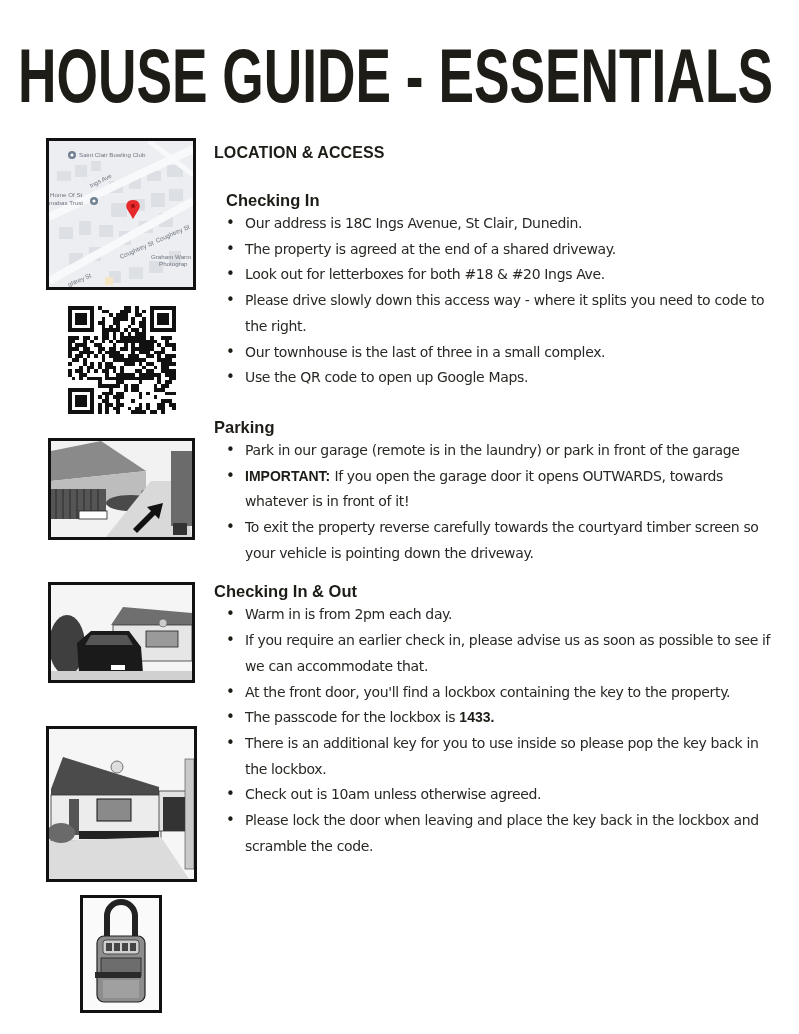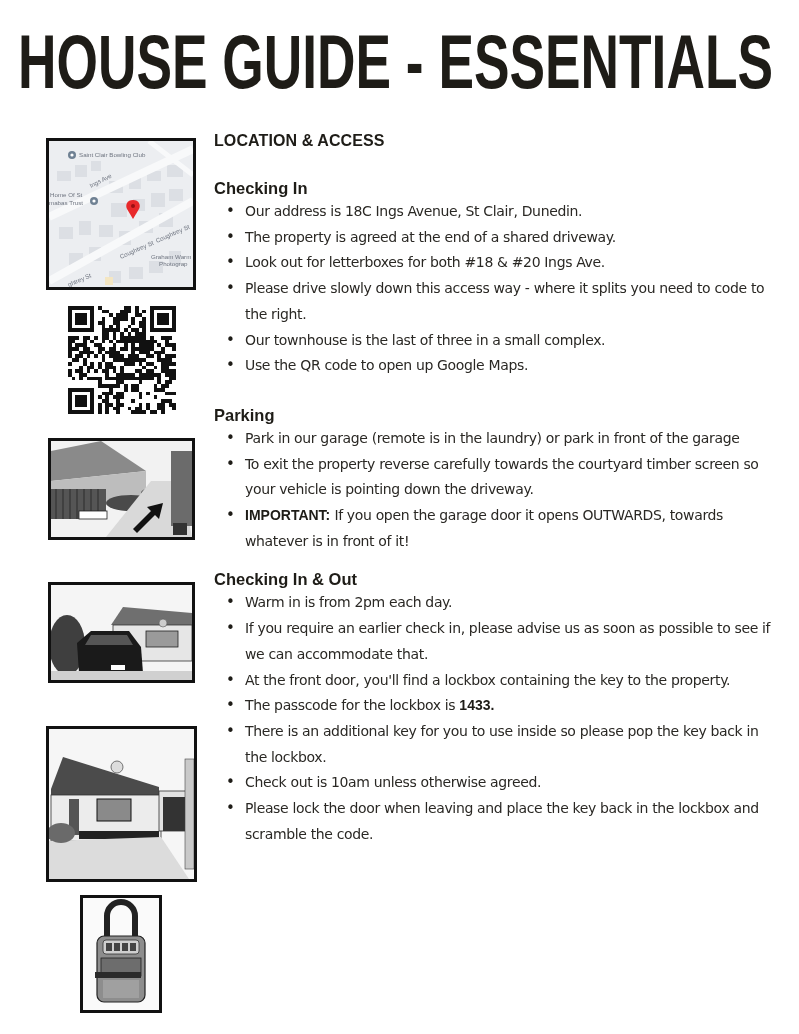--- a/index.html
+++ b/index.html
@@ -1,29 +1,29 @@
 <!DOCTYPE html>
 <html><head>
 <meta charset="utf-8">
 <style>
   html, body { margin:0; padding:0; background:#ffffff; }
   body { width:799px; height:1034px; position:relative; overflow:hidden; color:#1e1c17; font-family:"DejaVu Sans", sans-serif; }
-  .title { position:absolute; left:18px; top:30px; width:770px; height:64px; margin:0; }
+  .title { position:absolute; left:18px; top:44px; width:770px; height:64px; margin:0; }
   .title svg { display:block; }
   .title text { font-family:"Liberation Sans", sans-serif; font-weight:700; fill:#1e1c17; }
 
   .img-frame { position:absolute; box-sizing:border-box; border:3px solid #111; background:#fff; overflow:hidden; }
   .map { left:46px; top:138px; width:150px; height:152px; background:#eef0f2; }
   .qr { position:absolute; left:68px; top:306px; width:108px; height:108px; }
   .photo1 { left:48px; top:438px; width:147px; height:102px; }
   .photo2 { left:48px; top:582px; width:147px; height:101px; }
   .photo3 { left:46px; top:726px; width:151px; height:156px; }
   .lockbox { left:80px; top:895px; width:82px; height:118px; }
 
-  .content { position:absolute; left:214px; top:128px; width:570px; }
+  .content { position:absolute; left:214px; top:140px; width:570px; }
   .section-head { font-family:"Liberation Sans", sans-serif; font-weight:700; font-size:16px; margin:0; letter-spacing:0.1px; }
   .sub-head { font-family:"Liberation Sans", sans-serif; font-weight:700; font-size:16.5px; margin:0; }
   ul { margin:0; padding:0 0 0 31px; list-style:none; }
   li { position:relative; font-family:"DejaVu Sans", sans-serif; font-size:14px; line-height:25.7px; letter-spacing:-0.35px; color:#2a2824; }
   li::before { content:"•"; position:absolute; left:-19px; top:0; font-size:15px; color:#1e1c17; }
   b { font-family:"Liberation Sans", sans-serif; font-weight:700; color:#1e1c17; letter-spacing:0; }
 </style>
 </head>
 <body>
 
@@ -521,35 +521,35 @@
       </g>
     <rect x="18" y="60" width="40" height="18" fill="#6d6d6d" stroke="#222" stroke-width="0.8"></rect>
     <rect x="12" y="74" width="46" height="6" fill="#2a2a2a"></rect>
     <rect x="20" y="82" width="36" height="18" fill="#a0a0a0"></rect>
   </svg>
 </div>
 
 <div class="content">
   <h2 class="section-head" style="line-height:26px;">LOCATION &amp; ACCESS</h2>
 
-  <h3 class="sub-head" style="margin-top:23px;line-height:22px;">Checking In</h3>
+  <h3 class="sub-head" style="margin-top:23px;line-height:22px;margin-left:12px;">Checking In</h3>
   <ul>
     <li>Our address is 18C Ings Avenue, St Clair, Dunedin.</li>
     <li>The property is agreed at the end of a shared driveway.</li>
     <li>Look out for letterboxes for both #18 &amp; #20 Ings Ave.</li>
     <li>Please drive slowly down this access way - where it splits you need to code to the right.</li>
     <li>Our townhouse is the last of three in a small complex.</li>
     <li>Use the QR code to open up Google Maps.</li>
   </ul>
 
   <h3 class="sub-head" style="margin-top:25px;line-height:22px;">Parking</h3>
   <ul>
     <li> Park in our garage (remote is in the laundry) or park in front of the garage</li>
+    <li><b>IMPORTANT:</b><span> If you open the garage door it opens OUTWARDS, towards whatever is in front of it!</span></li>
     <li>To exit the property reverse carefully towards the courtyard timber screen so your vehicle is pointing down the driveway.</li>
-    <li><b>IMPORTANT:</b><span> If you open the garage door it opens OUTWARDS, towards whatever is in front of it!</span></li>
   </ul>
 
   <h3 class="sub-head" style="margin-top:14px;line-height:22px;">Checking In &amp; Out</h3>
   <ul>
     <li>Warm in is from 2pm each day.</li>
     <li>If you require an earlier check in, please advise us as soon as possible to see if we can accommodate that.</li>
     <li>At the front door, you'll find a lockbox containing the key to the property.</li>
     <li><span>The passcode for the lockbox is </span><b>1433.</b></li>
     <li>There is an additional key for you to use inside so please pop the key back in the lockbox.</li>
     <li>Check out is 10am unless otherwise agreed.</li>

